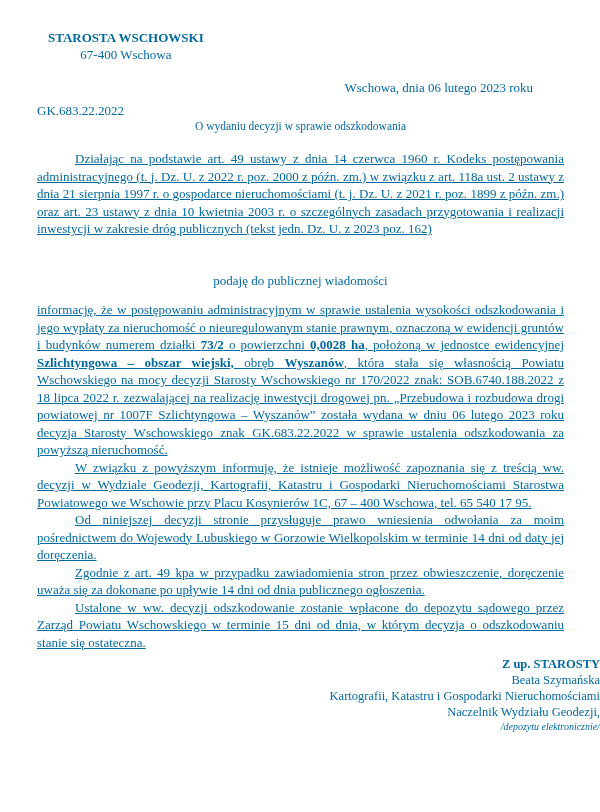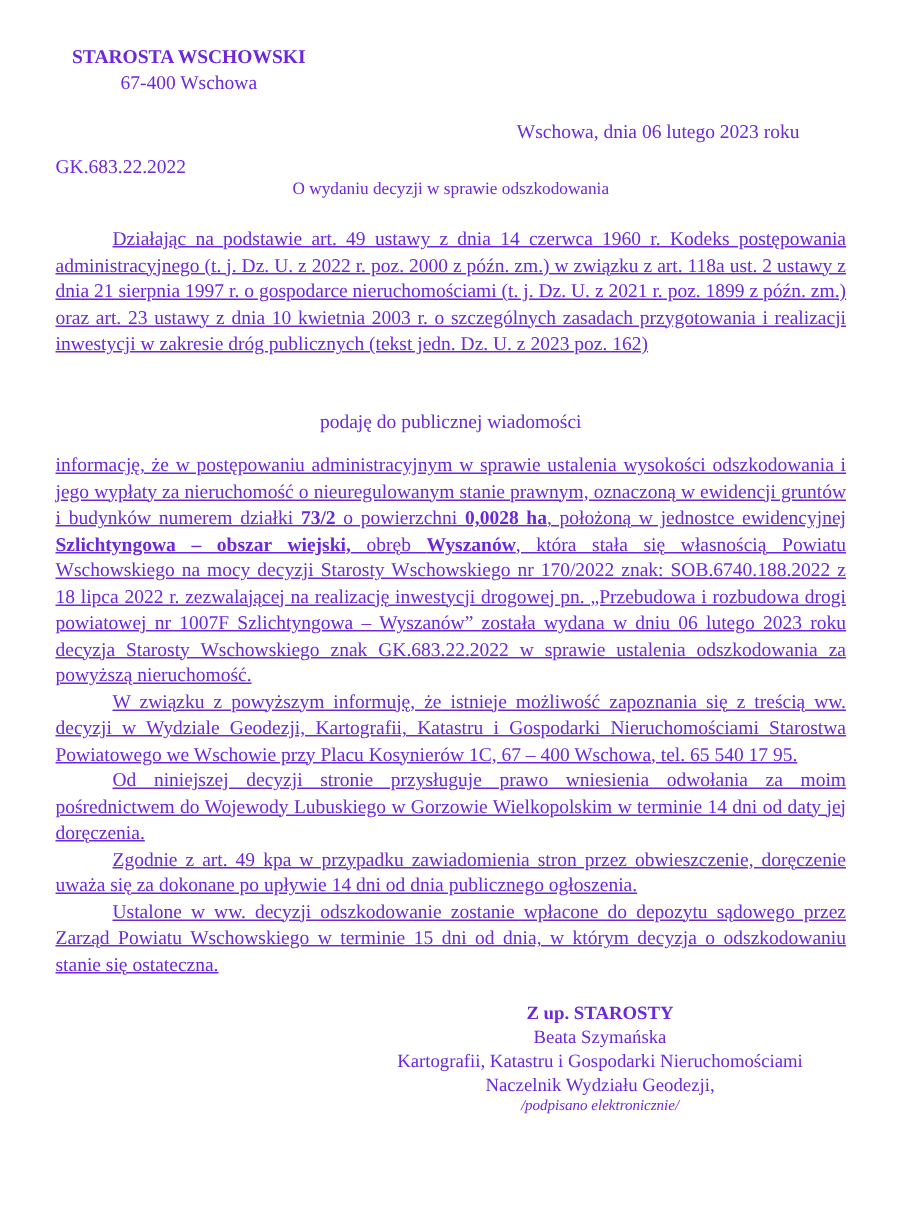--- a/index.html
+++ b/index.html
@@ -1,21 +1,21 @@
 <!DOCTYPE html>
 <html><head>
 <meta charset="utf-8">
 <style>
   html, body { margin: 0; padding: 0; background: #ffffff; }
   .page {
     position: relative;
     width: 600px;
     height: 812px;
     background: #ffffff;
-    color: #6d28d9;
+    color: #0369a1;
     font-family: "Liberation Serif", "DejaVu Serif", serif;
     font-size: 13px;
     box-sizing: border-box;
     padding: 29px 36px 0 37px;
     overflow: hidden;
   }
   .sender {
     display: inline-block;
     margin-left: 11px;
     text-align: center;
@@ -56,24 +56,24 @@
   .indent { text-indent: 38px; }
   .legal { margin-top: 17px; }
   .lead {
     margin: 34px 0 0 0;
     text-align: center;
     font-weight: normal;
     line-height: 17.5px;
   }
   .main-block { margin-top: 12px; }
   .signature {
-    margin-top: 16px;
+    margin-top: 5px;
     margin-left: 163px;
     width: 400px;
-    text-align: center;
+    text-align: right;
     line-height: 16px;
     font-size: 12.5px;
   }
   .signature-authority { font-weight: bold; }
   .signed-note {
     font-style: italic;
     font-size: 10px;
     line-height: 14px;
   }
 </style>
@@ -104,16 +104,16 @@
     <p class="para indent">Od niniejszej decyzji stronie przysługuje prawo wniesienia odwołania za moim pośrednictwem do Wojewody Lubuskiego w Gorzowie Wielkopolskim w terminie 14 dni od daty jej doręczenia.</p>
     <p class="para indent">Zgodnie z art. 49 kpa w przypadku zawiadomienia stron przez obwieszczenie, doręczenie uważa się za dokonane po upływie 14 dni od dnia publicznego ogłoszenia.</p>
     <p class="para indent">Ustalone w ww. decyzji odszkodowanie zostanie wpłacone do depozytu sądowego przez Zarząd Powiatu Wschowskiego w terminie 15 dni od dnia, w którym decyzja o odszkodowaniu stanie się ostateczna.</p>
   </div>
 
   <div class="signature">
     <div class="signature-authority">Z up. STAROSTY</div>
     <div>Beata Szymańska</div>
     <div>Kartografii, Katastru i Gospodarki Nieruchomościami</div>
     <div>Naczelnik Wydziału Geodezji,</div>
-    <div class="signed-note">/podpisano elektronicznie/</div>
+    <div class="signed-note">/depozytu elektronicznie/</div>
   </div>
 
 </div>
 
 </body></html>

